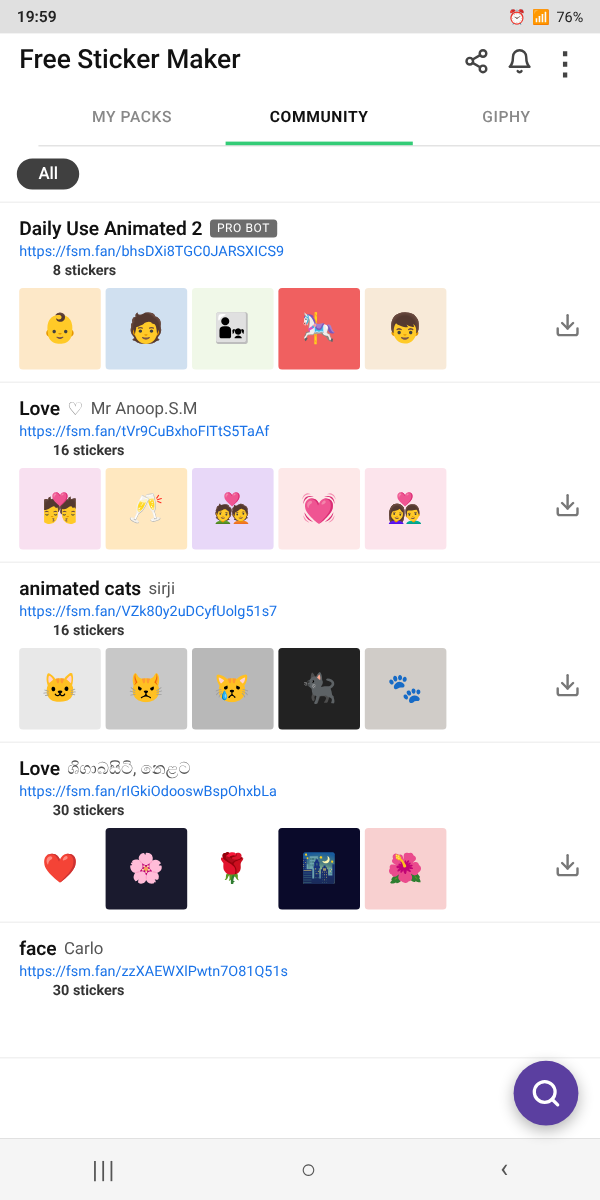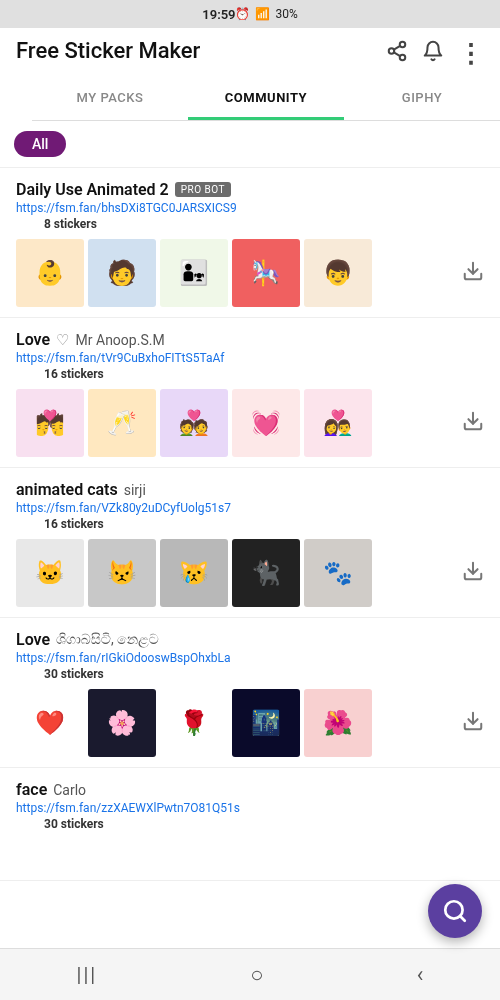--- a/index.html
+++ b/index.html
@@ -8,21 +8,21 @@
       background: #fff;
       width: 500px;
       min-height: 1000px;
       overflow-x: hidden;
     }
 
     
     .status-bar {
       background: #e0e0e0;
       display: flex;
-      justify-content: center;
+      justify-content: space-between;
       align-items: center;
       padding: 4px 14px;
       height: 28px;
     }
     .status-bar-left {
       font-size: 13px;
       font-weight: 600;
       color: #222;
     }
     .status-bar-right {
@@ -80,21 +80,21 @@
       border-bottom: 3px solid #3c7;
     }
 
     
     .filter-row {
       padding: 10px 14px;
       border-bottom: 1px solid #eee;
     }
     .filter-chip {
       display: inline-block;
-      background: #701a75;
+      background: #404040;
       color: #fff;
       border-radius: 20px;
       padding: 5px 18px;
       font-size: 14px;
       font-weight: 500;
       cursor: pointer;
     }
 
     
     .pack-item {
@@ -242,21 +242,21 @@
     }
   </style>
 </head>
 <body>
 
 <div class="status-bar">
   <span class="status-bar-left">19:59</span>
   <div class="status-bar-right">
     <span>⏰</span>
     <span>📶</span>
-    <span>30%</span>
+    <span>76%</span>
   </div>
 </div>
 
 <div class="app-header">
   <span class="app-title">Free Sticker Maker</span>
   <div class="header-icons">
     <span class="header-icon">
       <svg width="22" height="22" viewBox="0 0 24 24" fill="none" stroke="#444" stroke-width="2.2" stroke-linecap="round" stroke-linejoin="round">
         <circle cx="18" cy="5" r="3"></circle>
           <circle cx="6" cy="12" r="3"></circle>

